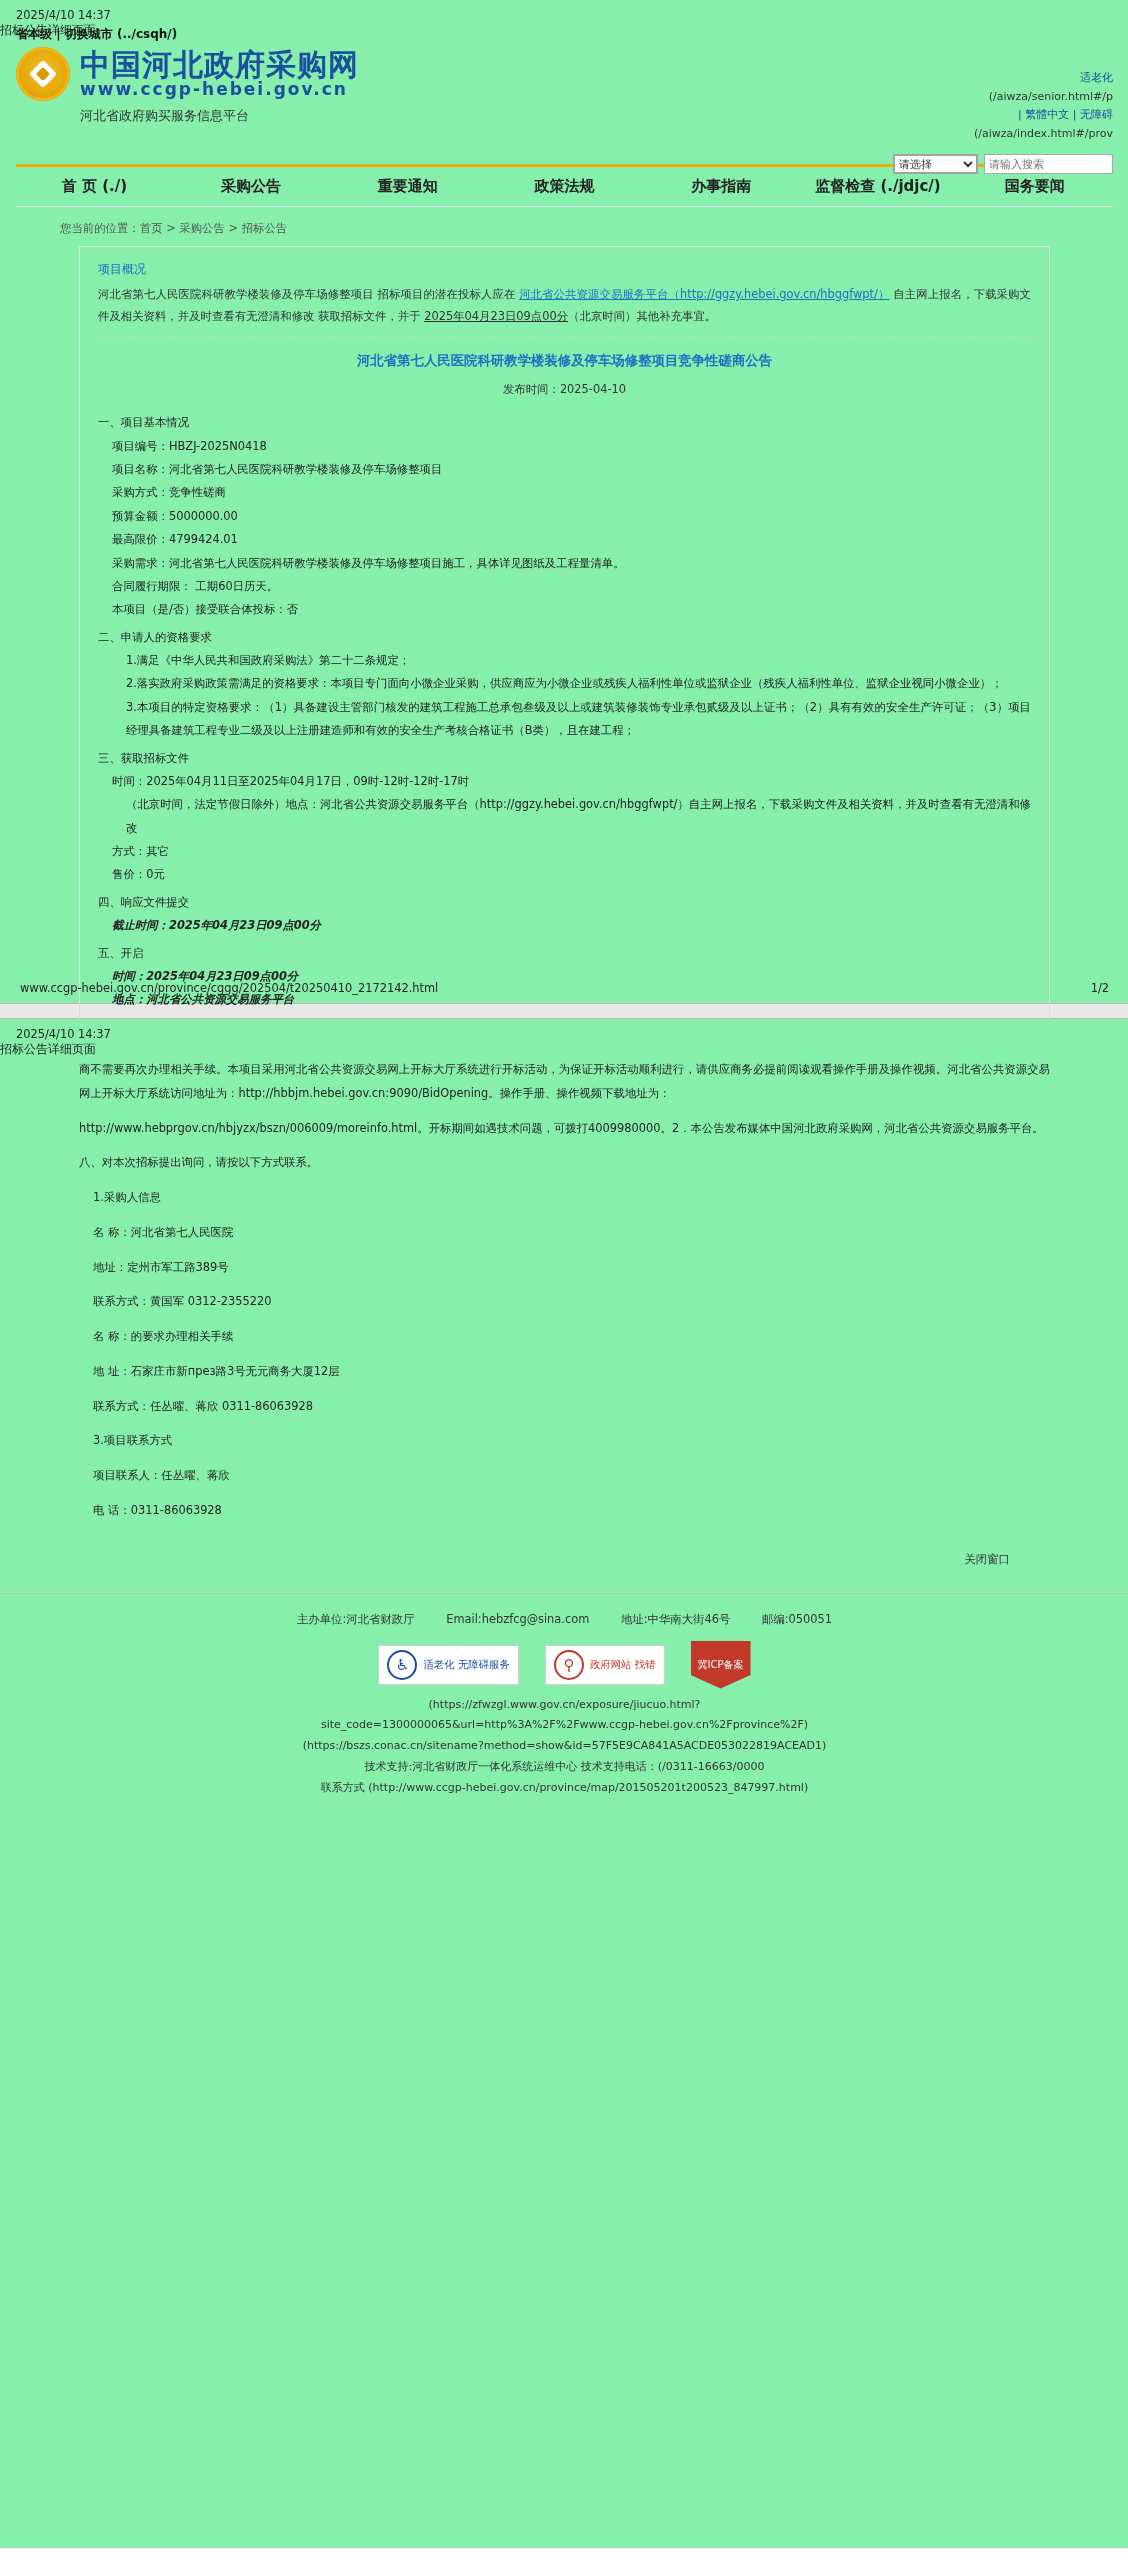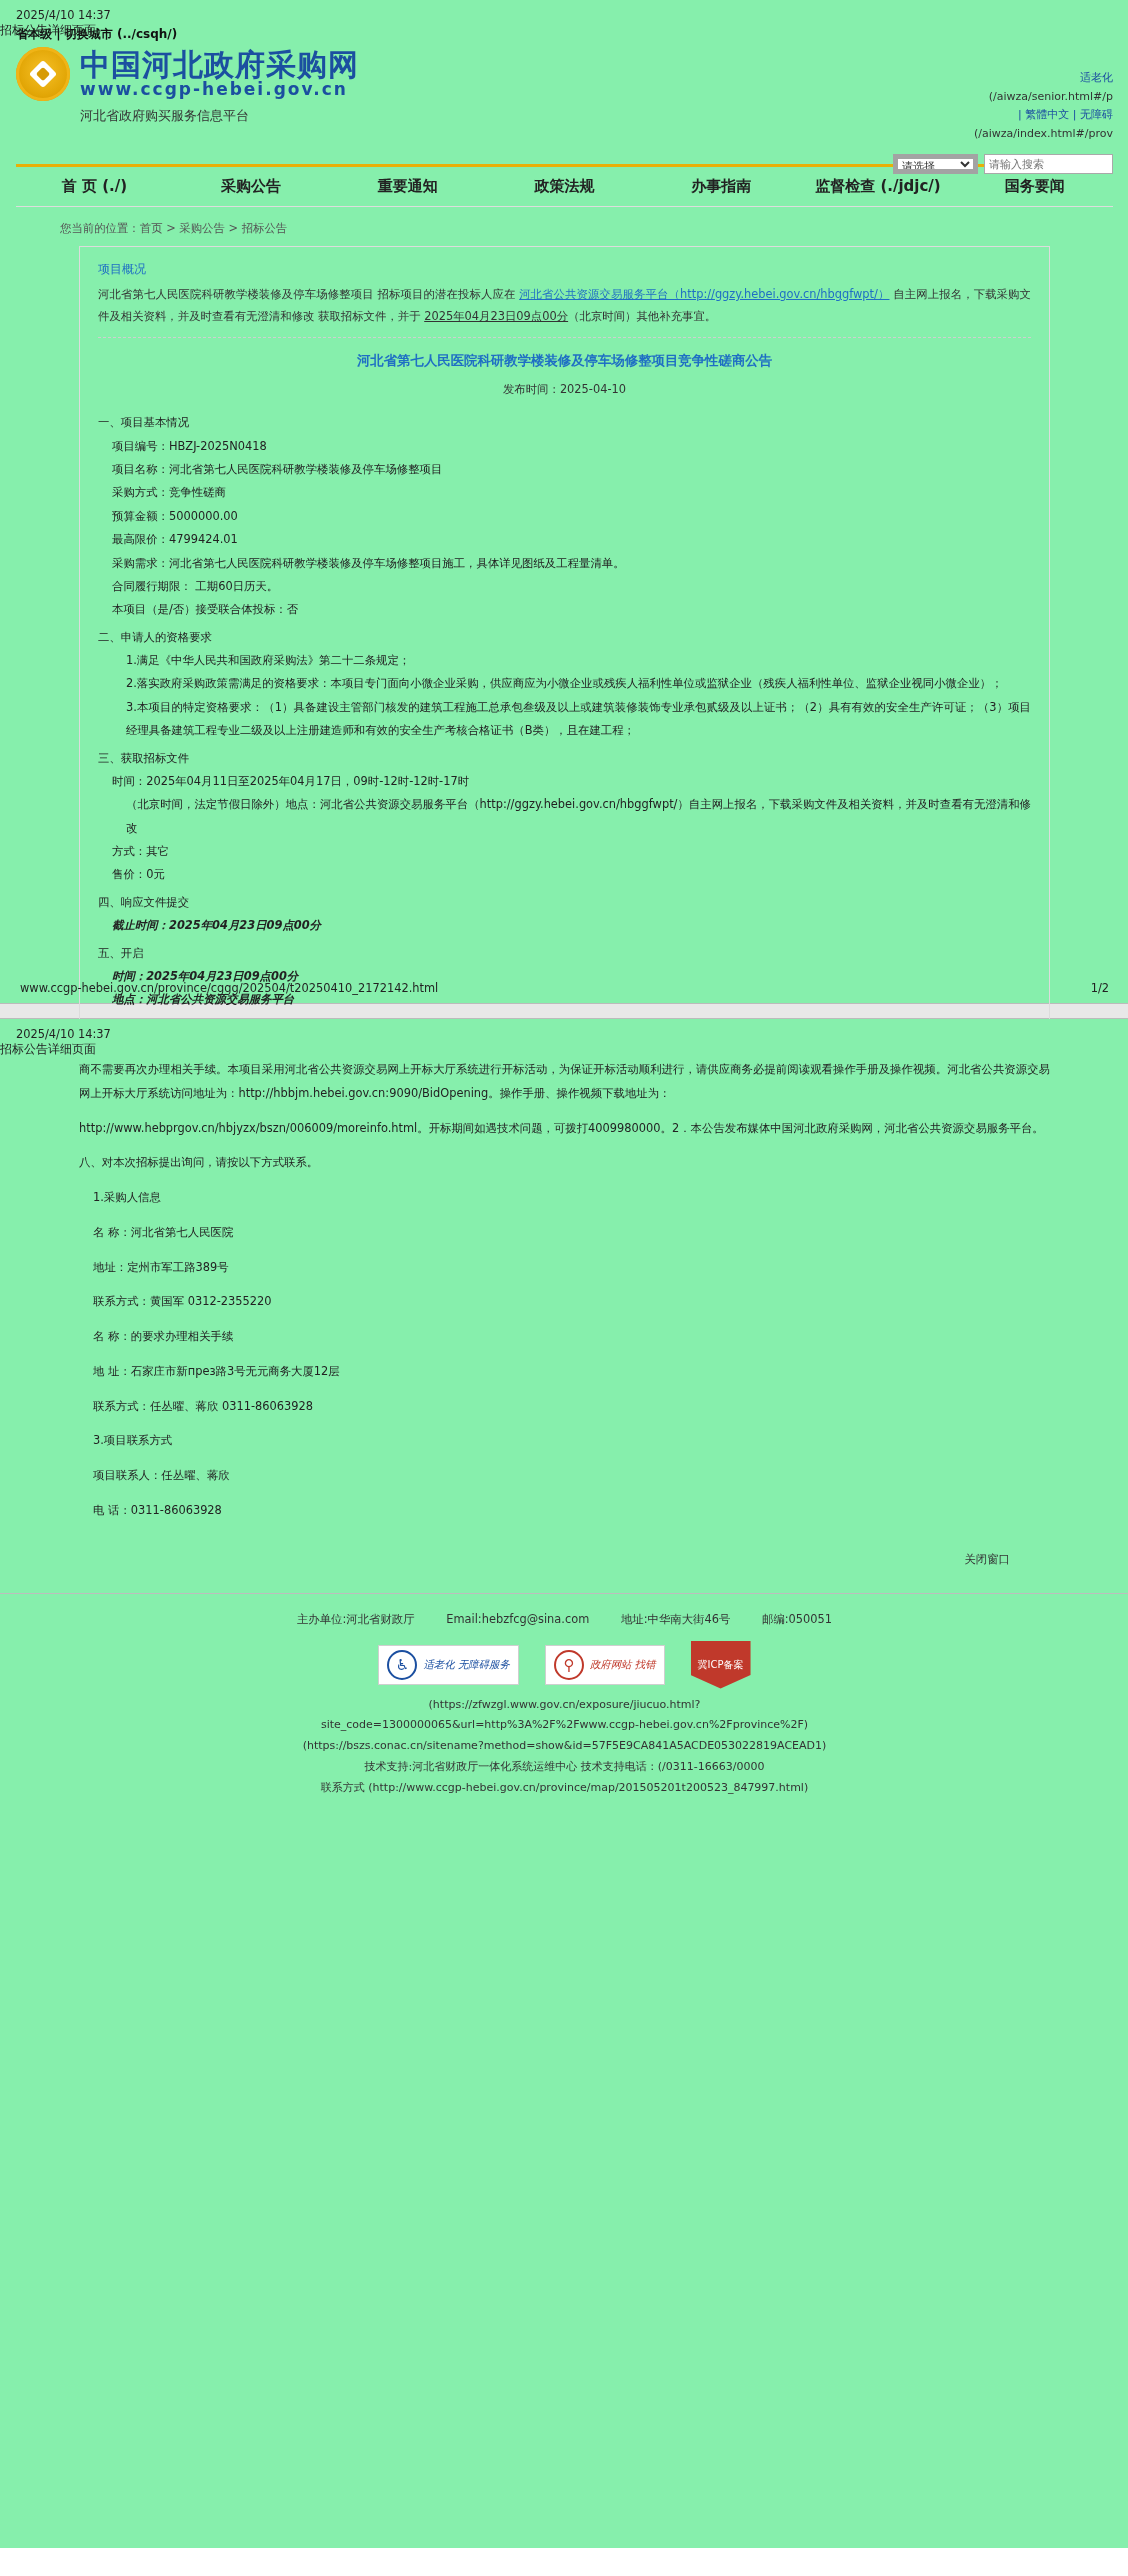--- a/index.html
+++ b/index.html
@@ -43,21 +43,21 @@
   }
   .logo-text{line-height:1.05;}
   .logo-cn{font-size:30px;font-weight:bold;color:#1b4fa0;letter-spacing:1px;font-family:"DejaVu Sans",sans-serif;}
   .logo-url{font-size:17px;font-weight:bold;color:#1b4fa0;letter-spacing:2px;}
   .logo-sub{font-size:13px;color:#333;margin-top:6px;margin-left:64px;}
 
   .header-right{position:absolute;right:16px;top:26px;width:328px;text-align:right;font-size:11px;color:#1b4fa0;line-height:1.7;}
   .header-right .line2{color:#333;}
   .search-row{display:flex;justify-content:flex-end;align-items:center;gap:6px;margin-top:10px;}
   .search-row select{
-    font-size:11px;width:85px;height:20px;border:5px solid #a3a3a3;background:#fff;color:#333;
+    font-size:11px;width:85px;height:20px;border:2px solid #a3a3a3;background:#fff;color:#333;
   }
   .search-row input{
     font-size:11px;width:119px;height:18px;border:1px solid #a9a9a9;padding:0 4px;color:#888;
   }
 
   
   .nav{
     margin:10px 16px 0 16px;border-top:3px solid #e8b007;border-bottom:1px solid #ddd;
     display:flex;gap:0;padding:10px 0 10px 0;
   }
@@ -101,21 +101,21 @@
     margin-top:26px;border-top:1px solid #bdbdbd;padding:14px 0 10px 0;text-align:center;
     font-size:11.4px;color:#333;line-height:2.0;
   }
   .foot-line1 span{margin:0 14px;}
   .badges{display:flex;justify-content:center;align-items:center;gap:26px;margin:10px 0 6px 0;}
   .badge{display:flex;align-items:center;gap:6px;border:1px solid #cfcfcf;padding:4px 8px;background:#fff;}
   .badge .wheel{
     width:26px;height:26px;border-radius:50%;border:2px solid #1b4fa0;color:#1b4fa0;
     display:flex;align-items:center;justify-content:center;font-size:15px;
   }
-  .badge .txt{font-size:10.4px;color:#1b4fa0;line-height:1.25;text-align:left;font-style:italic;}
+  .badge .txt{font-size:10.4px;color:#1b4fa0;line-height:1.25;text-align:left;}
   .badge2 .mag{
     width:26px;height:26px;border-radius:50%;border:2px solid #c0392b;color:#c0392b;
     display:flex;align-items:center;justify-content:center;font-size:15px;
   }
   .badge2 .txt{color:#c0392b;}
   .shield{
     width:60px;height:48px;background:#c0392b;color:#fff;font-size:10px;
     display:flex;align-items:center;justify-content:center;text-align:center;line-height:1.2;
     clip-path:polygon(0 0,100% 0,100% 72%,50% 100%,0 72%);
   }

